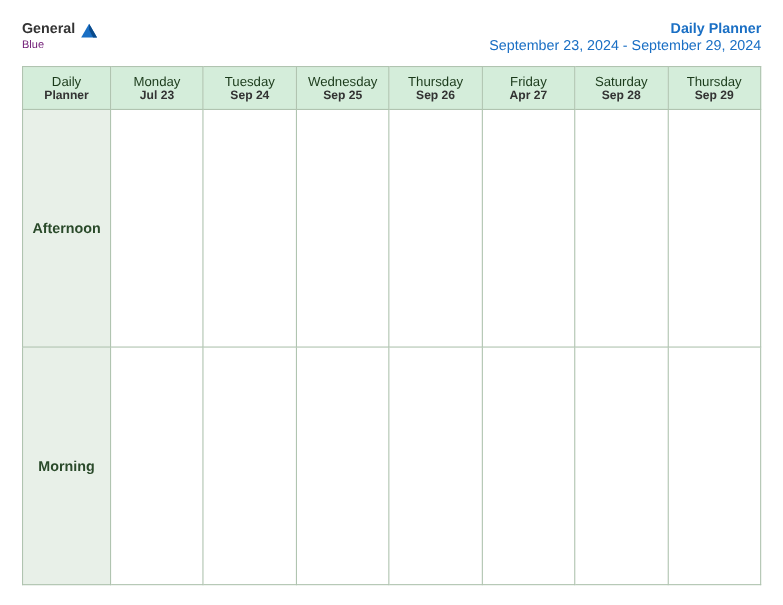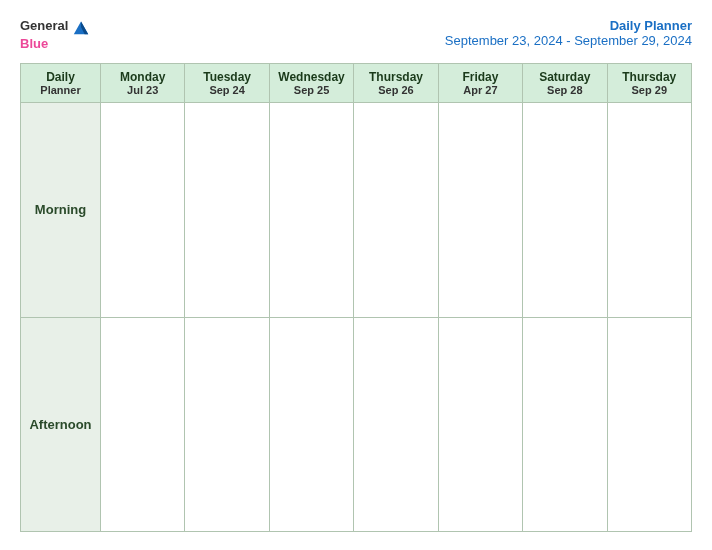--- a/index.html
+++ b/index.html
@@ -27,23 +27,23 @@
       display: flex;
       align-items: flex-start;
       gap: 2px;
     }
     .logo-general {
       font-size: 13px;
       font-weight: bold;
       color: #333;
     }
     .logo-blue {
-      font-size: 13px;
-      font-weight: bold;
-      color: #ec4899;
+      font-size: 10px;
+      font-weight: normal;
+      color: #701a75;
     }
     .logo-icon {
       width: 18px;
       height: 18px;
       margin-left: 2px;
     }
     .title-area {
       text-align: right;
     }
     .title-main {
@@ -65,21 +65,21 @@
       border: 1px solid #b0c4b0;
     }
     .planner-table thead th {
       background: #d4edda;
       text-align: center;
       padding: 6px 4px;
       font-size: 12px;
       color: #1a3a1a;
     }
     .day-header-main {
-      font-weight: bold;
+      font-weight: normal;
       font-size: 12px;
       display: block;
     }
     .day-header-sub {
       font-size: 11px;
       font-weight: bold;
       display: block;
       color: #333;
     }
     .label-col {
@@ -160,31 +160,31 @@
         <span class="day-header-sub">Sep 28</span>
       </th>
       <th class="col-day">
         <span class="day-header-main">Thursday</span>
         <span class="day-header-sub">Sep 29</span>
       </th>
     </tr>
   </thead>
   <tbody>
     <tr>
-      <td class="label-col col-label">Morning</td>
+      <td class="label-col col-label">Afternoon</td>
       <td class="content-cell"></td>
       <td class="content-cell"></td>
       <td class="content-cell"></td>
       <td class="content-cell"></td>
       <td class="content-cell"></td>
       <td class="content-cell"></td>
       <td class="content-cell"></td>
     </tr>
     <tr>
-      <td class="label-col col-label">Afternoon</td>
+      <td class="label-col col-label">Morning</td>
       <td class="content-cell"></td>
       <td class="content-cell"></td>
       <td class="content-cell"></td>
       <td class="content-cell"></td>
       <td class="content-cell"></td>
       <td class="content-cell"></td>
       <td class="content-cell"></td>
     </tr>
   </tbody>
 </table>

